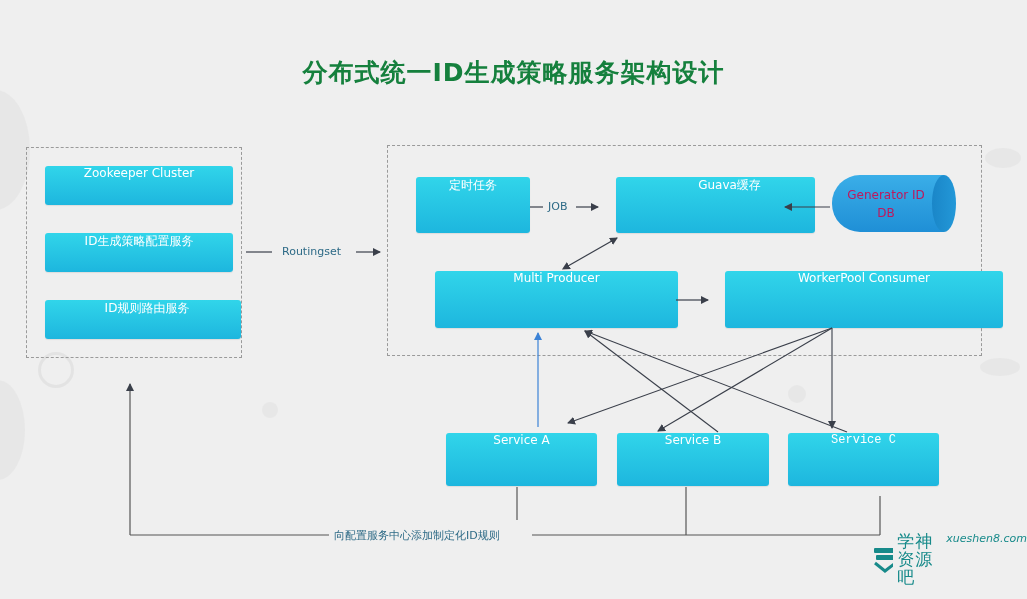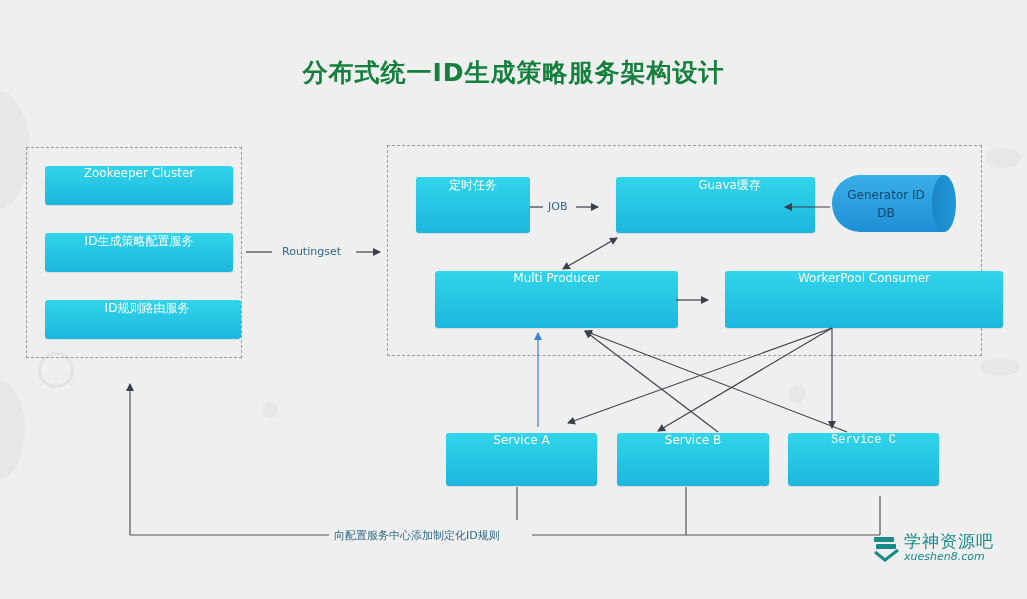--- a/index.html
+++ b/index.html
@@ -29,26 +29,26 @@
     background: linear-gradient(to bottom, #3aaee8 0%, #1f8fd6 100%);
     border-radius: 28px 0 0 28px;
   }
   .cyl-end {
     position: absolute; left: 100px; top: 0; width: 24px; height: 57px; border-radius: 50%;
     background: linear-gradient(to right, #1a86c8, #2398d8);
   }
   .cyl-text {
     position: absolute; left: 4px; top: 0; width: 100px; height: 57px;
     display: flex; flex-direction: column; align-items: center; justify-content: center;
-    color: #0c4a6e; font-size: 12px; line-height: 18px;
+    color: #be185d; font-size: 12px; line-height: 18px;
   }
   .label { position: absolute; font-size: 11px; color: #2d6a86; background: transparent; white-space: nowrap; }
   svg.lines { position: absolute; left: 0; top: 0; }
   .brand { position: absolute; left: 872px; top: 532px; display: flex; align-items: center; }
-  .brand-text { display: flex; flex-direction: column; margin-left: 4px; color: #178a8a; }
+  .brand-text { display: flex; flex-direction: row; margin-left: 4px; color: #178a8a; }
   .brand-cn { font-size: 17px; line-height: 18px; letter-spacing: 1px; }
   .brand-en { font-size: 11px; font-style: italic; line-height: 13px; }
 </style>
 </head>
 <body>
 
 <div class="bg-blob" style="left:-40px;top:90px;width:70px;height:120px;"></div>
 <div class="bg-blob" style="left:38px;top:352px;width:30px;height:30px;border:3px solid #dedede;background:transparent;"></div>
 <div class="bg-blob" style="left:-30px;top:380px;width:55px;height:100px;"></div>
 <div class="bg-blob" style="left:985px;top:148px;width:36px;height:20px;"></div>

